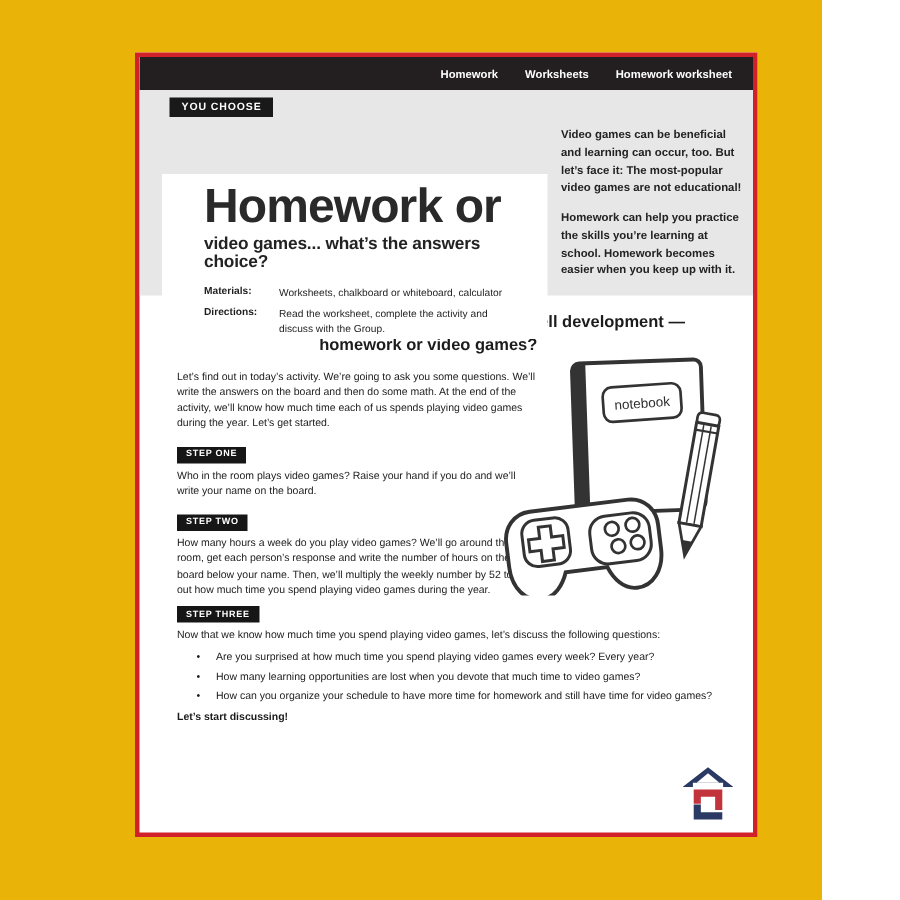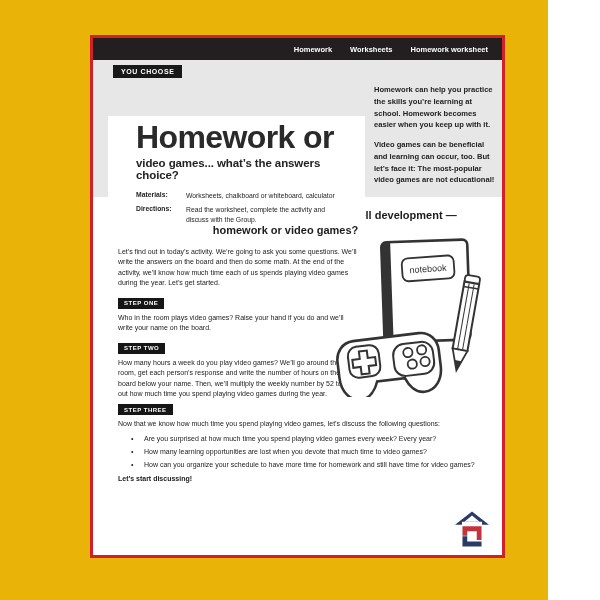--- a/index.html
+++ b/index.html
@@ -100,22 +100,22 @@
             <span class="meta-value">Worksheets, chalkboard or whiteboard, calculator</span>
           </div>
           <div class="meta-row">
             <span class="meta-label">Directions:</span>
             <span class="meta-value">Read the worksheet, complete the activity and discuss with the Group.</span>
           </div>
         </div>
       </div>
 
       <div class="hero-aside">
+        <p>Video games can be beneficial and learning can occur, too. But let’s face it: The most-popular video games are not educational!</p>
         <p>Homework can help you practice the skills you’re learning at school. Homework becomes easier when you keep up with it.</p>
-        <p>Video games can be beneficial and learning can occur, too. But let’s face it: The most-popular video games are not educational!</p>
       </div>
     </div>
 
     <div class="content">
       <div class="content-heading">So, which offers more opportunities for brain cell development — homework or video games?</div>
 
       <div class="content-row">
         <div class="col-text">
           <p class="body-text">Let’s find out in today’s activity. We’re going to ask you some questions. We’ll write the answers on the board and then do some math. At the end of the activity, we’ll know how much time each of us spends playing video games during the year. Let’s get started.</p>
 

